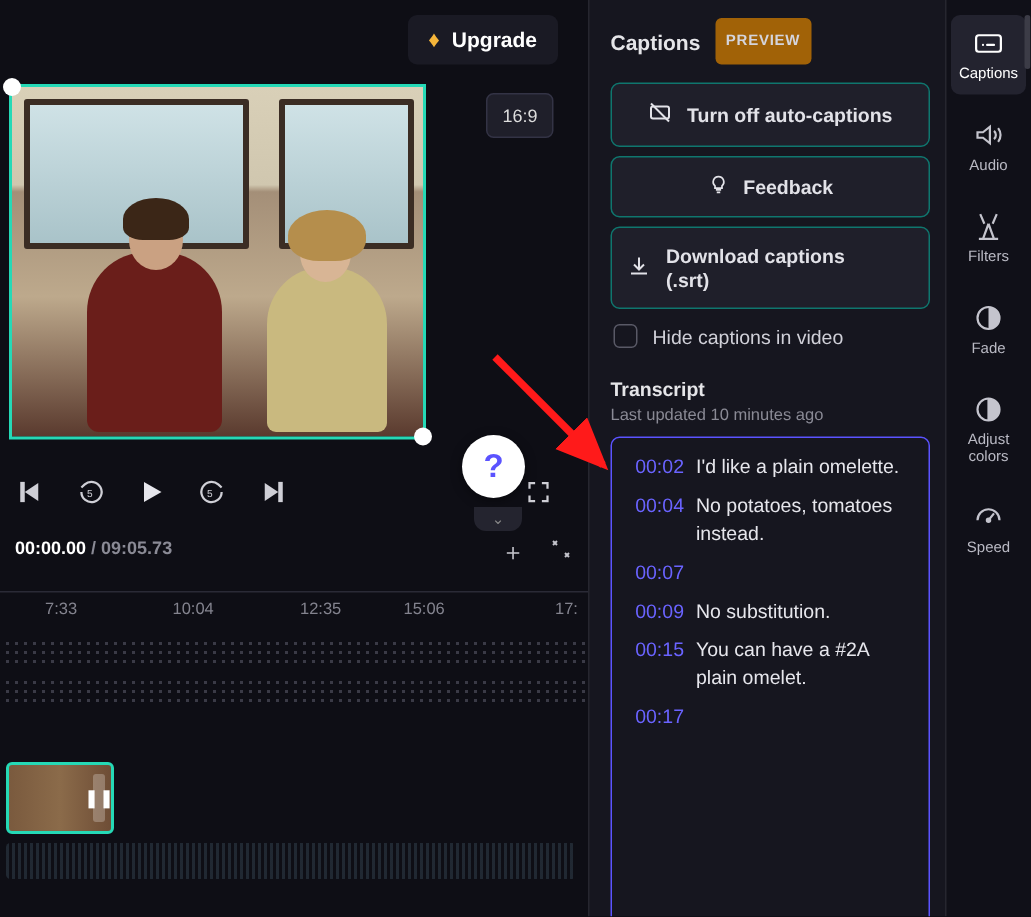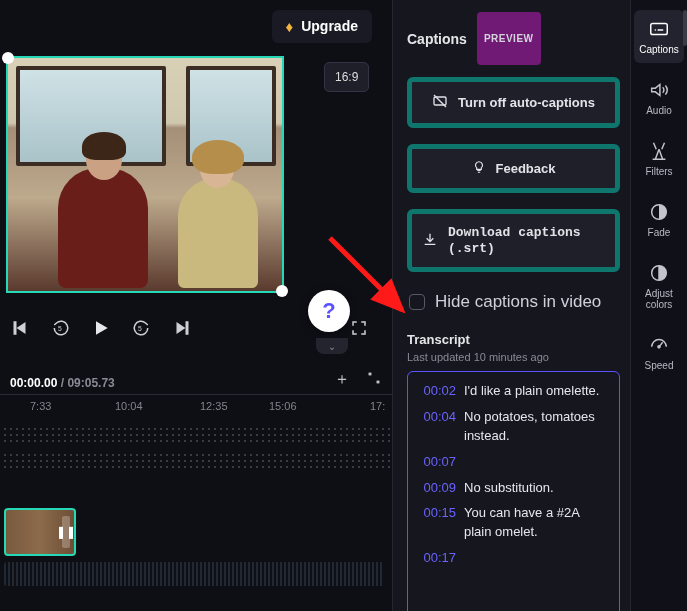--- a/index.html
+++ b/index.html
@@ -80,21 +80,21 @@
     color:#5b53ff;font-size:22px;font-weight:700;
     box-shadow:0 2px 8px rgba(0,0,0,.4);
   }
   .collapse-tab{
     position:absolute; left:316px; top:338px; width:32px;height:16px;
     background:#24242f;border-radius:0 0 8px 8px;
     display:flex;align-items:center;justify-content:center;color:#888;font-size:10px;
   }
   .timeline-bar {
     position:absolute; left:0; top:358px; width:392px; height:32px;
-    display:flex; align-items:flex-end; padding:0 10px; gap:16px;
+    display:flex; align-items:flex-start; padding:0 10px; gap:16px;
     font-size:12px;
   }
   .timecode { font-weight:700; color:#fff; }
   .timecode .dur { color:#8a8a95; font-weight:600;}
   .tl-spacer{flex:1;}
   .tl-btn{background:none;border:none;color:#c4c4cc;font-size:16px;cursor:pointer;}
   .ruler {
     position:absolute; left:0; top:394px; width:392px; height:22px;
     border-top:1px solid #2a2a36;
     display:flex; font-size:11px; color:#83838e; align-items:center;
@@ -119,31 +119,31 @@
     background:repeating-linear-gradient(90deg,#2d3a46 0 2px,transparent 2px 4px);
     width:380px;margin-left:4px;border-radius:3px;opacity:.6;}
   
   .panel {
     position:absolute; left:392px; top:0; width:238px; height:611px;
     background:#16161f; border-left:1px solid #26262f;
     padding:12px 10px 0 14px; overflow:hidden;
   }
   .panel-head { display:flex; align-items:center; gap:10px; margin-bottom:12px;}
   .panel-title{font-size:14px;font-weight:700;}
-  .badge{background:#701a75;color:#d4d4dc;font-size:10px;font-weight:700;
-    padding:21px 7px;border-radius:4px;letter-spacing:.5px;}
+  .badge{background:#a16207;color:#d4d4dc;font-size:10px;font-weight:700;
+    padding:10px 7px;border-radius:4px;letter-spacing:.5px;}
   .panel-btn{
-    width:100%;background:#1f1f2a;border:5px solid #0f766e;color:#e2e2e8;
+    width:100%;background:#1f1f2a;border:1px solid #0f766e;color:#e2e2e8;
     border-radius:6px;padding:11px 10px;display:flex;align-items:center;gap:10px;
-    font-size:13px;font-weight:600;cursor:pointer;margin-bottom:16px;justify-content:center;
+    font-size:13px;font-weight:600;cursor:pointer;margin-bottom:6px;justify-content:center;
   }
   .panel-btn.left{justify-content:flex-start;}
   .panel-btn .sub{font-weight:600;}
-  .dl-text{display:flex;flex-direction:column;align-items:flex-start;line-height:1.2;font-family:Liberation Mono, monospace;}
-  .chk-row{display:flex;align-items:center;gap:10px;font-size:17px;color:#d0d0d8;
+  .dl-text{display:flex;flex-direction:column;align-items:flex-start;line-height:1.2;}
+  .chk-row{display:flex;align-items:center;gap:10px;font-size:13px;color:#d0d0d8;
     padding:4px 2px 14px;}
   .chk{width:16px;height:16px;border:1.5px solid #595966;border-radius:4px;}
   .section-title{font-size:13px;font-weight:700;margin-top:6px;}
   .updated{font-size:11px;color:#8a8a95;margin:4px 0 8px;}
   .transcript{
     border:1.5px solid #5b53ff;border-radius:6px;padding:10px 10px 10px 10px;
     height:402px;
   }
   .t-row{display:flex;gap:8px;font-size:13px;line-height:1.45;margin-bottom:7px;}
   .t-time{color:#6a63ff;min-width:38px;text-align:right;flex-shrink:0;}

